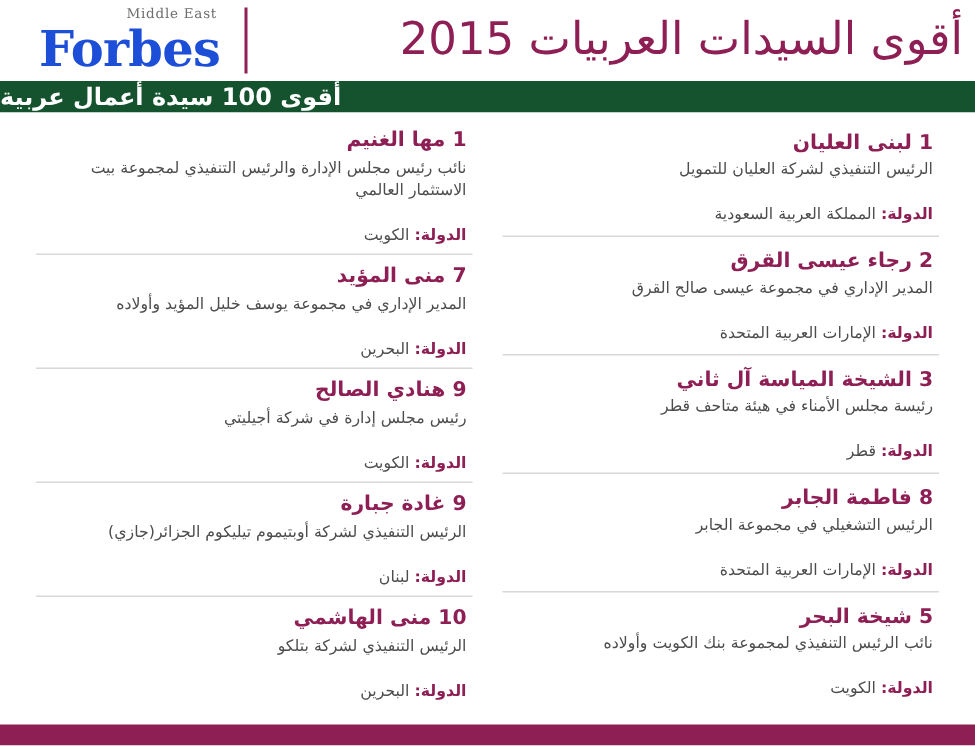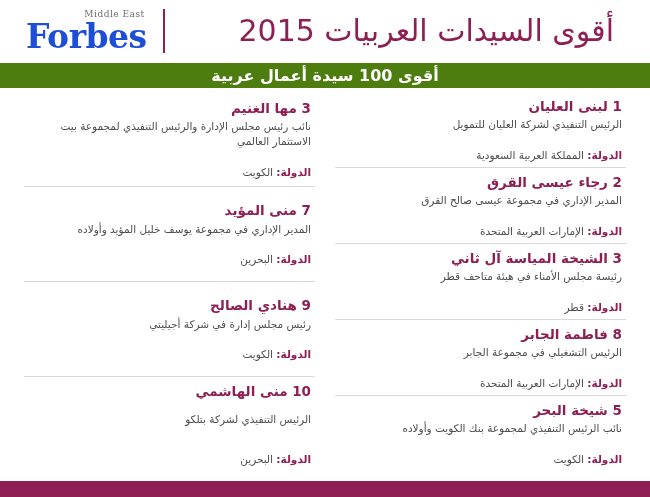--- a/index.html
+++ b/index.html
@@ -15,21 +15,21 @@
     background: #ffffff;
     display: flex;
     flex-direction: column;
   }
 
   
   .header {
     height: 85px;
     display: flex;
     align-items: center;
-    padding: 0 32px 0 26px;
+    padding: 0 4px 0 26px;
     background: #ffffff;
   }
   .brand {
     display: flex;
     flex-direction: column;
     align-items: flex-end;
     justify-content: center;
     padding-right: 14px;
   }
   .brand-sup {
@@ -60,25 +60,25 @@
     direction: rtl;
     font-size: 30px;
     font-weight: normal;
     color: #8e1f55;
     line-height: 1.15;
     padding-right: 4px;
   }
 
   
   .band {
-    background: #4d7c0f;
+    background: #14532d;
     height: 34px;
     display: flex;
     align-items: center;
-    justify-content: center;
+    justify-content: flex-end;
     direction: rtl;
   }
   .band-text {
     color: #ffffff;
     font-size: 16px;
     font-weight: bold;
     direction: rtl;
   }
 
   
@@ -100,21 +100,21 @@
   .entry {
     flex: 1;
     direction: rtl;
     text-align: right;
     padding: 6px 4px 4px 4px;
     border-bottom: 1px solid #d8d8d8;
     display: flex;
     flex-direction: column;
     justify-content: center;
   }
-  .entry.last { border-bottom: none; justify-content: space-between; }
+  .entry.last { border-bottom: none; }
 
   .entry-name {
     color: #8e1f55;
     font-weight: bold;
     font-size: 13.5px;
     line-height: 1.3;
     margin-bottom: 2px;
     direction: rtl;
   }
   .entry-desc {
@@ -206,21 +206,21 @@
           <span class="country-label">الدولة:</span>
           <span>الكويت</span>
         </div>
       </div>
 
     </div>
 
     <div class="col">
 
       <div class="entry">
-        <div class="entry-name">3 مها الغنيم</div>
+        <div class="entry-name">1 مها الغنيم</div>
         <div class="entry-desc">نائب رئيس مجلس الإدارة والرئيس التنفيذي لمجموعة بيت الاستثمار العالمي</div>
         <div class="entry-country">
           <span class="country-label">الدولة:</span>
           <span>الكويت</span>
         </div>
       </div>
 
       <div class="entry">
         <div class="entry-name">7 منى المؤيد</div>
         <div class="entry-desc">المدير الإداري في مجموعة يوسف خليل المؤيد وأولاده</div>
@@ -232,20 +232,28 @@
 
       <div class="entry">
         <div class="entry-name">9 هنادي الصالح</div>
         <div class="entry-desc">رئيس مجلس إدارة في شركة أجيليتي</div>
         <div class="entry-country">
           <span class="country-label">الدولة:</span>
           <span>الكويت</span>
         </div>
       </div>
 
+      <div class="entry">
+        <div class="entry-name">9 غادة جبارة</div>
+        <div class="entry-desc">الرئيس التنفيذي لشركة أوبتيموم تيليكوم الجزائر(جازي)</div>
+        <div class="entry-country">
+          <span class="country-label">الدولة:</span>
+          <span>لبنان</span>
+        </div>
+      </div>
 
       <div class="entry last">
         <div class="entry-name">10 منى الهاشمي</div>
         <div class="entry-desc">الرئيس التنفيذي لشركة بتلكو</div>
         <div class="entry-country">
           <span class="country-label">الدولة:</span>
           <span>البحرين</span>
         </div>
       </div>
 

